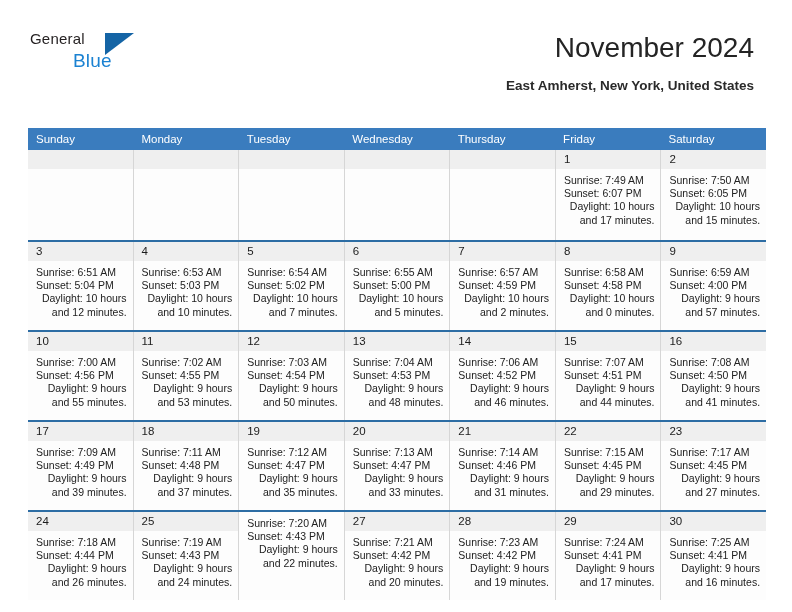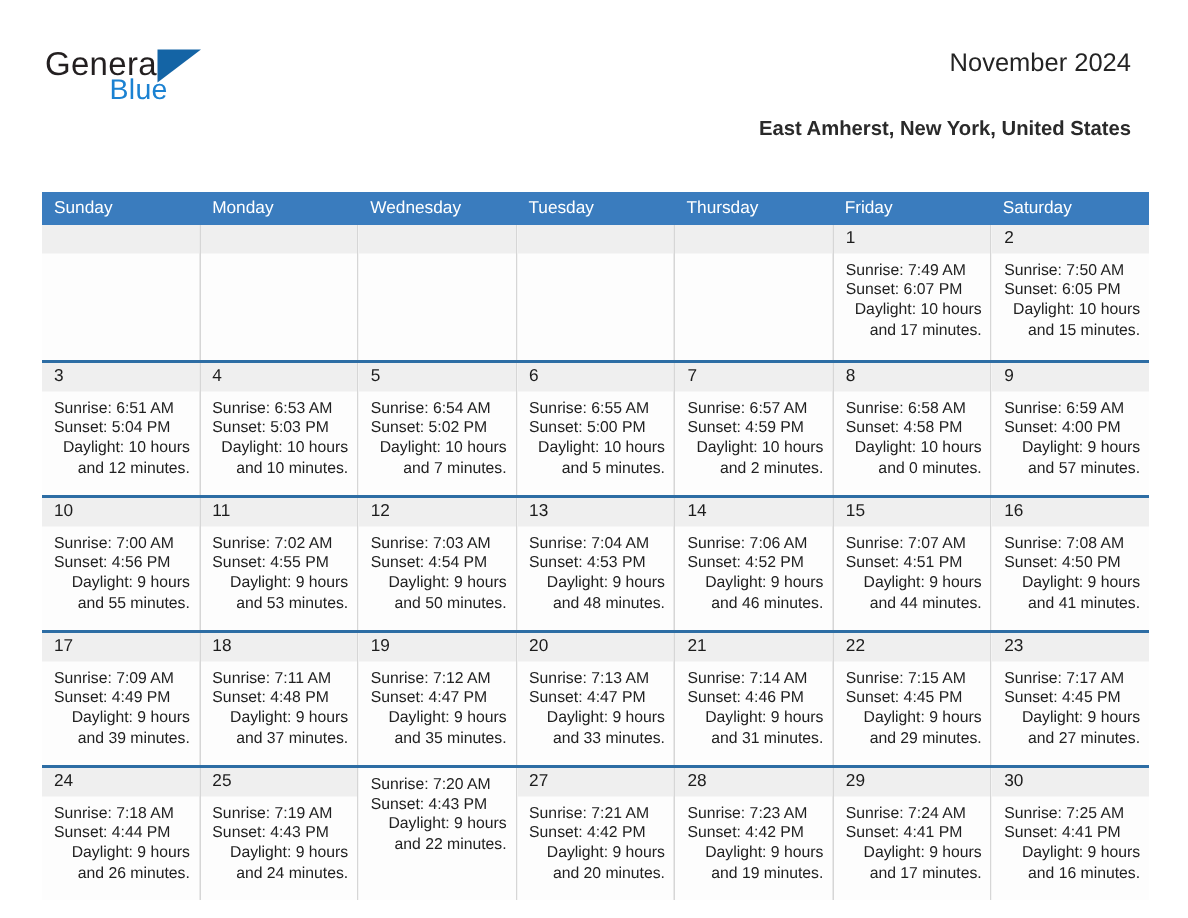--- a/index.html
+++ b/index.html
@@ -32,21 +32,21 @@
     position: absolute;
     left: 30px;
     top: 30px;
     width: 120px;
     height: 50px;
   }
   .logo-general {
     position: absolute;
     left: 0px;
     top: 0px;
-    font-size: 22px;
+    font-size: 15px;
     letter-spacing: 0.2px;
     color: #231f20;
     font-family: "Liberation Sans", sans-serif;
     white-space: nowrap;
   }
   .logo-blue {
     position: absolute;
     left: 30px;
     top: 20px;
     font-size: 19px;
@@ -63,21 +63,21 @@
     width: 0;
     height: 0;
     border-left: 29px solid #1464a5;
     border-bottom: 22px solid transparent;
   }
 
   .title {
     position: absolute;
     right: 38px;
     top: 32px;
-    font-size: 17px;
+    font-size: 28px;
     color: #242424;
     white-space: nowrap;
     text-align: center;
     font-weight: normal;
   }
   .subtitle {
     position: absolute;
     right: 38px;
     top: 78px;
     font-size: 13.5px;
@@ -172,22 +172,22 @@
     <div class="title">November 2024</div>
     <div class="subtitle">East Amherst, New York, United States</div>
 
   </div>
 
   <div class="calendar">
 
     <div class="weekhead">
       <div class="wh">Sunday</div>
       <div class="wh">Monday</div>
+      <div class="wh">Tuesday</div>
       <div class="wh">Wednesday</div>
-      <div class="wh">Tuesday</div>
       <div class="wh">Thursday</div>
       <div class="wh">Friday</div>
       <div class="wh">Saturday</div>
     </div>
 
     <div id="weeks-container">
         <div class="week">
           <div class="daycell">
             <div class="datebar">
               <span class="datenum"></span>

